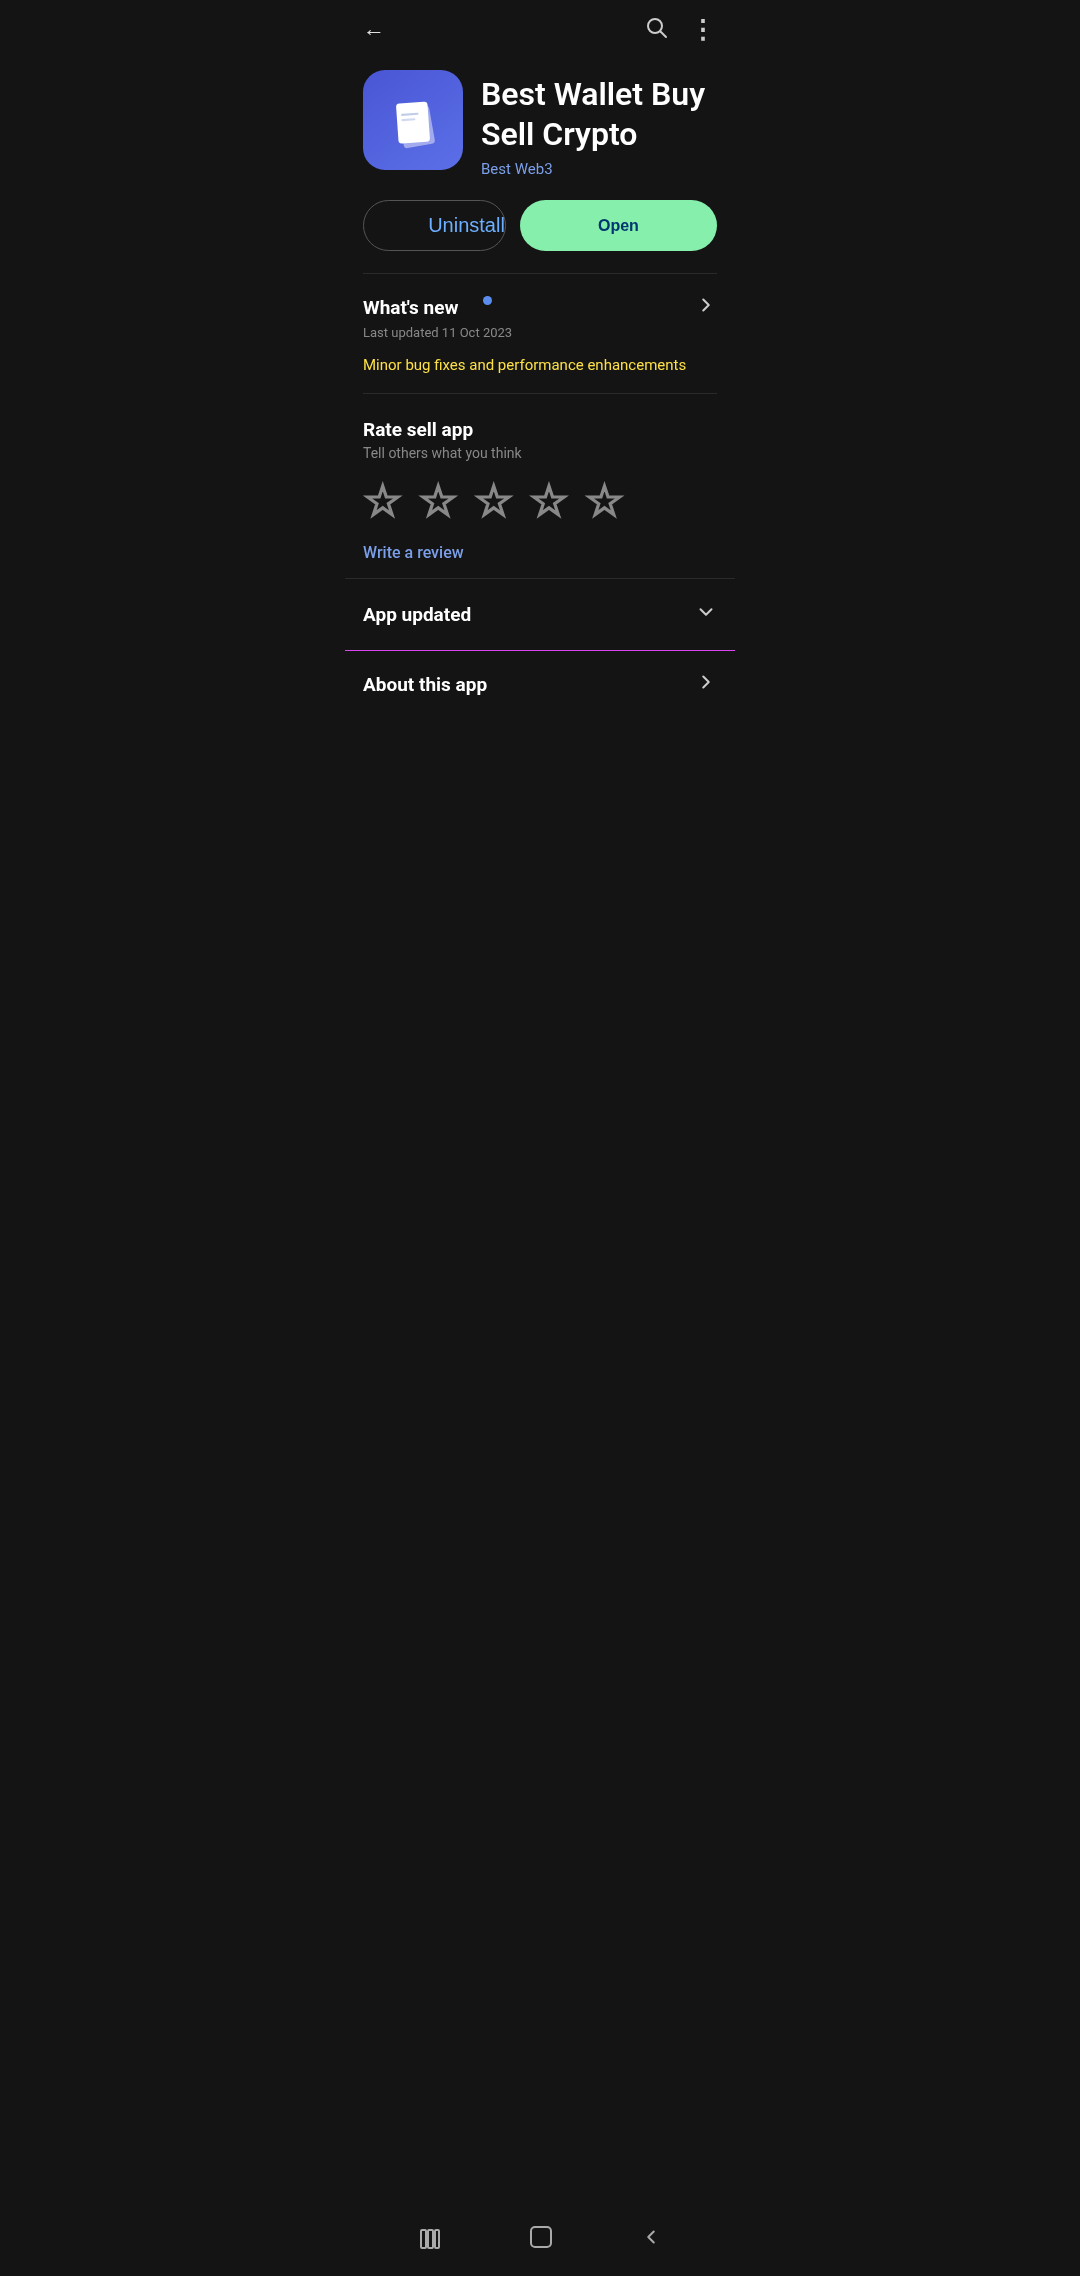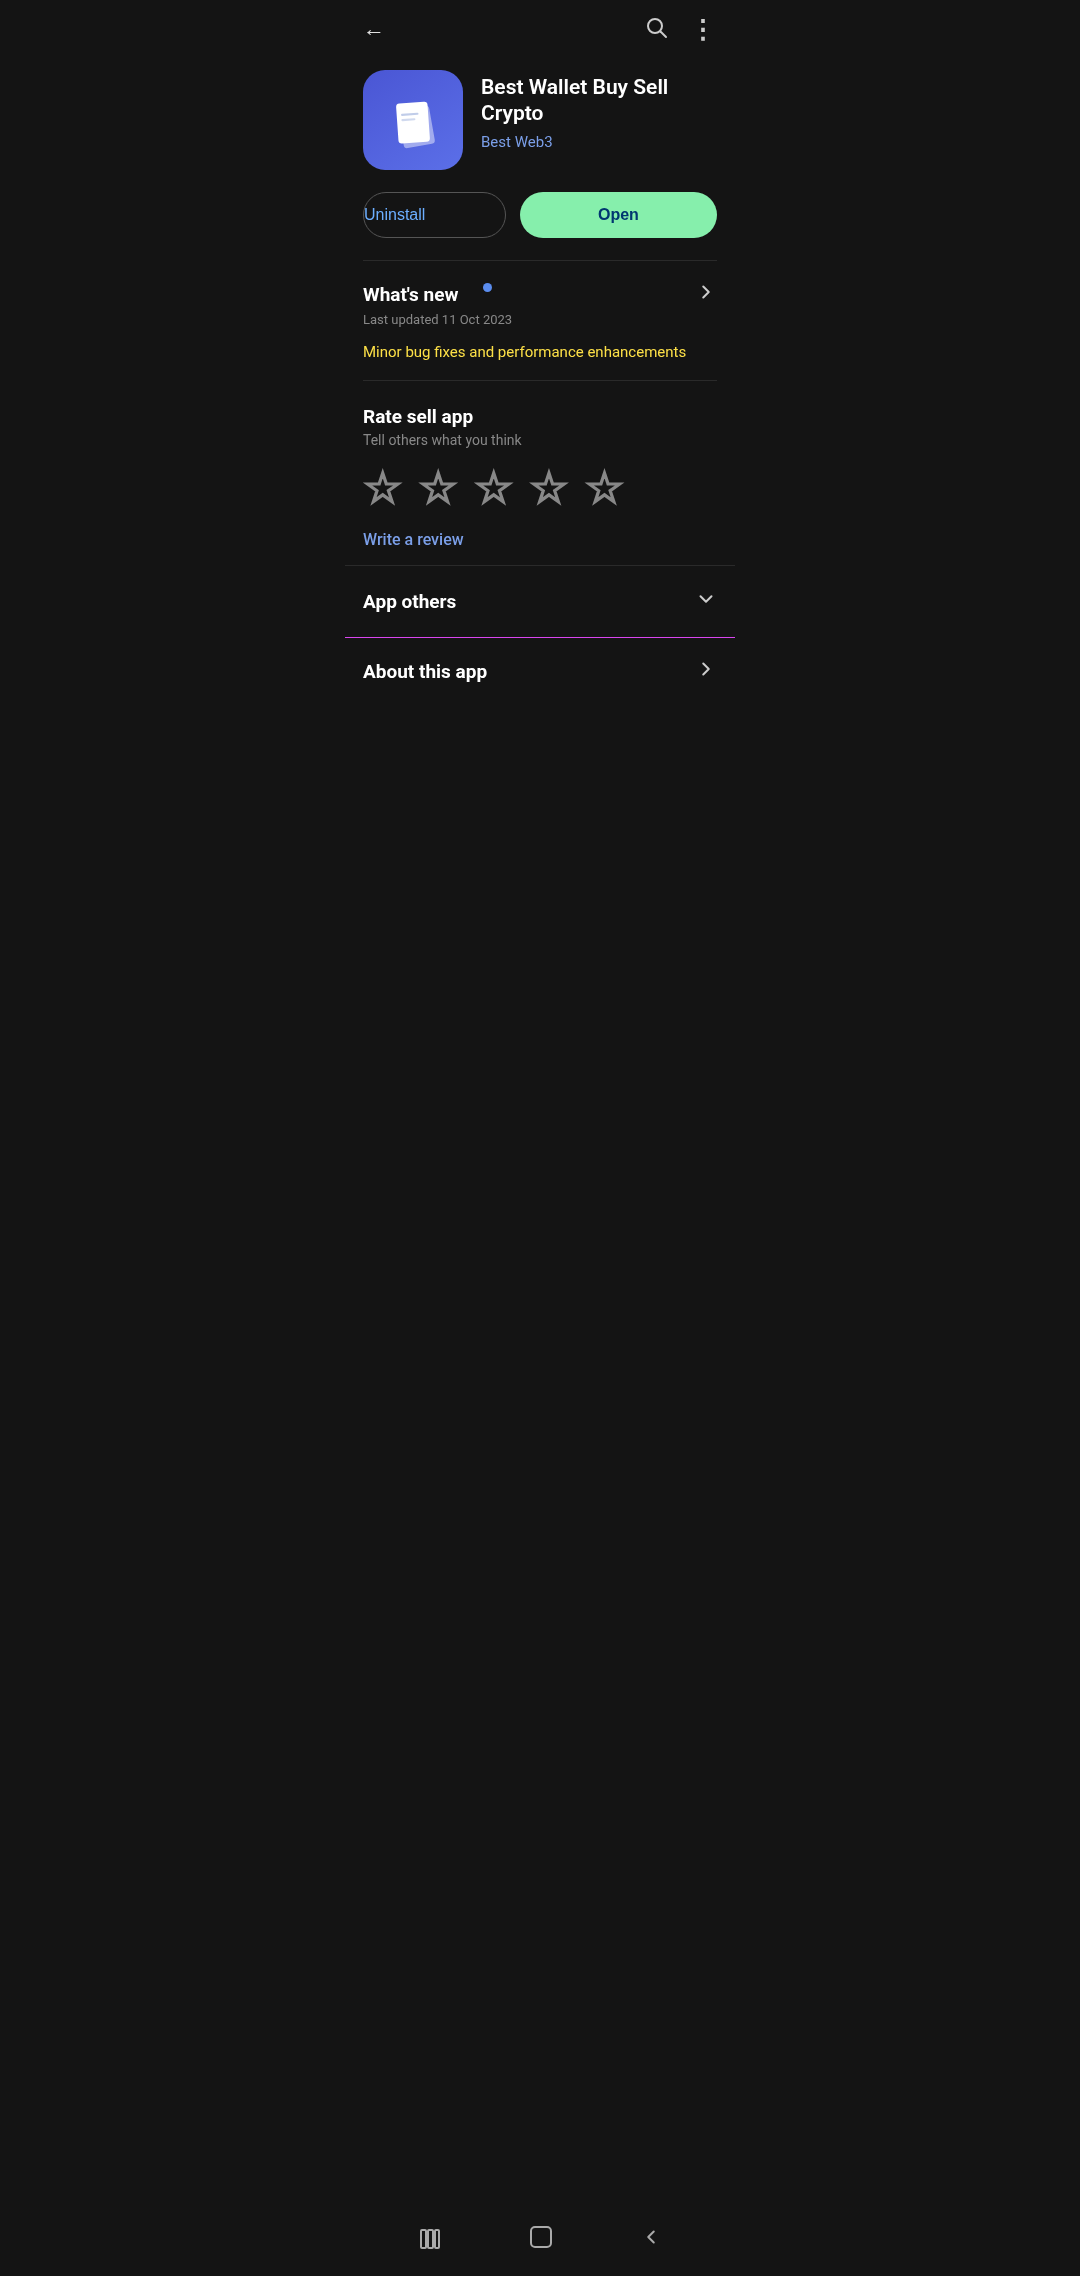--- a/index.html
+++ b/index.html
@@ -60,21 +60,21 @@
       flex-shrink: 0;
       overflow: hidden;
     }
 
     .app-title-section {
       flex: 1;
       padding-top: 4px;
     }
 
     .app-title {
-      font-size: 21px;
+      font-size: 32px;
       font-weight: 600;
       color: #ffffff;
       line-height: 1.25;
       margin-bottom: 6px;
     }
 
     .app-developer {
       font-size: 15px;
       color: #7B9FE8;
       font-weight: 400;
@@ -87,24 +87,24 @@
       padding: 4px 18px 22px 18px;
     }
 
     .btn-uninstall {
       flex: 1;
       padding: 13px 0;
       border: 1.5px solid #555555;
       border-radius: 30px;
       background: transparent;
       color: #6CAEFF;
-      font-size: 16px;
+      font-size: 20px;
       font-weight: 500;
       cursor: pointer;
-      text-align: left;
+      text-align: right;
     }
 
     .btn-open {
       flex: 1.4;
       padding: 13px 0;
       border: none;
       border-radius: 30px;
       background: #86efac;
       color: #003670;
       font-size: 16px;
@@ -349,21 +349,21 @@
     <span class="star">☆</span>
     <span class="star">☆</span>
     <span class="star">☆</span>
     <span class="star">☆</span>
     <span class="star">☆</span>
   </div>
   <a class="write-review-link">Write a review</a>
 </div>
 
 <div class="app-support-section">
-  <span class="support-title">App others</span>
+  <span class="support-title">App updated</span>
   <span class="chevron-down">
     <svg width="22" height="22" viewBox="0 0 24 24" fill="none" stroke="#cccccc" stroke-width="2.2" stroke-linecap="round" stroke-linejoin="round">
       <polyline points="6 9 12 15 18 9"></polyline>
     </svg>
   </span>
 </div>
 
 <div class="about-section">
   <div class="about-header">
     <span class="about-title">About this app</span>

